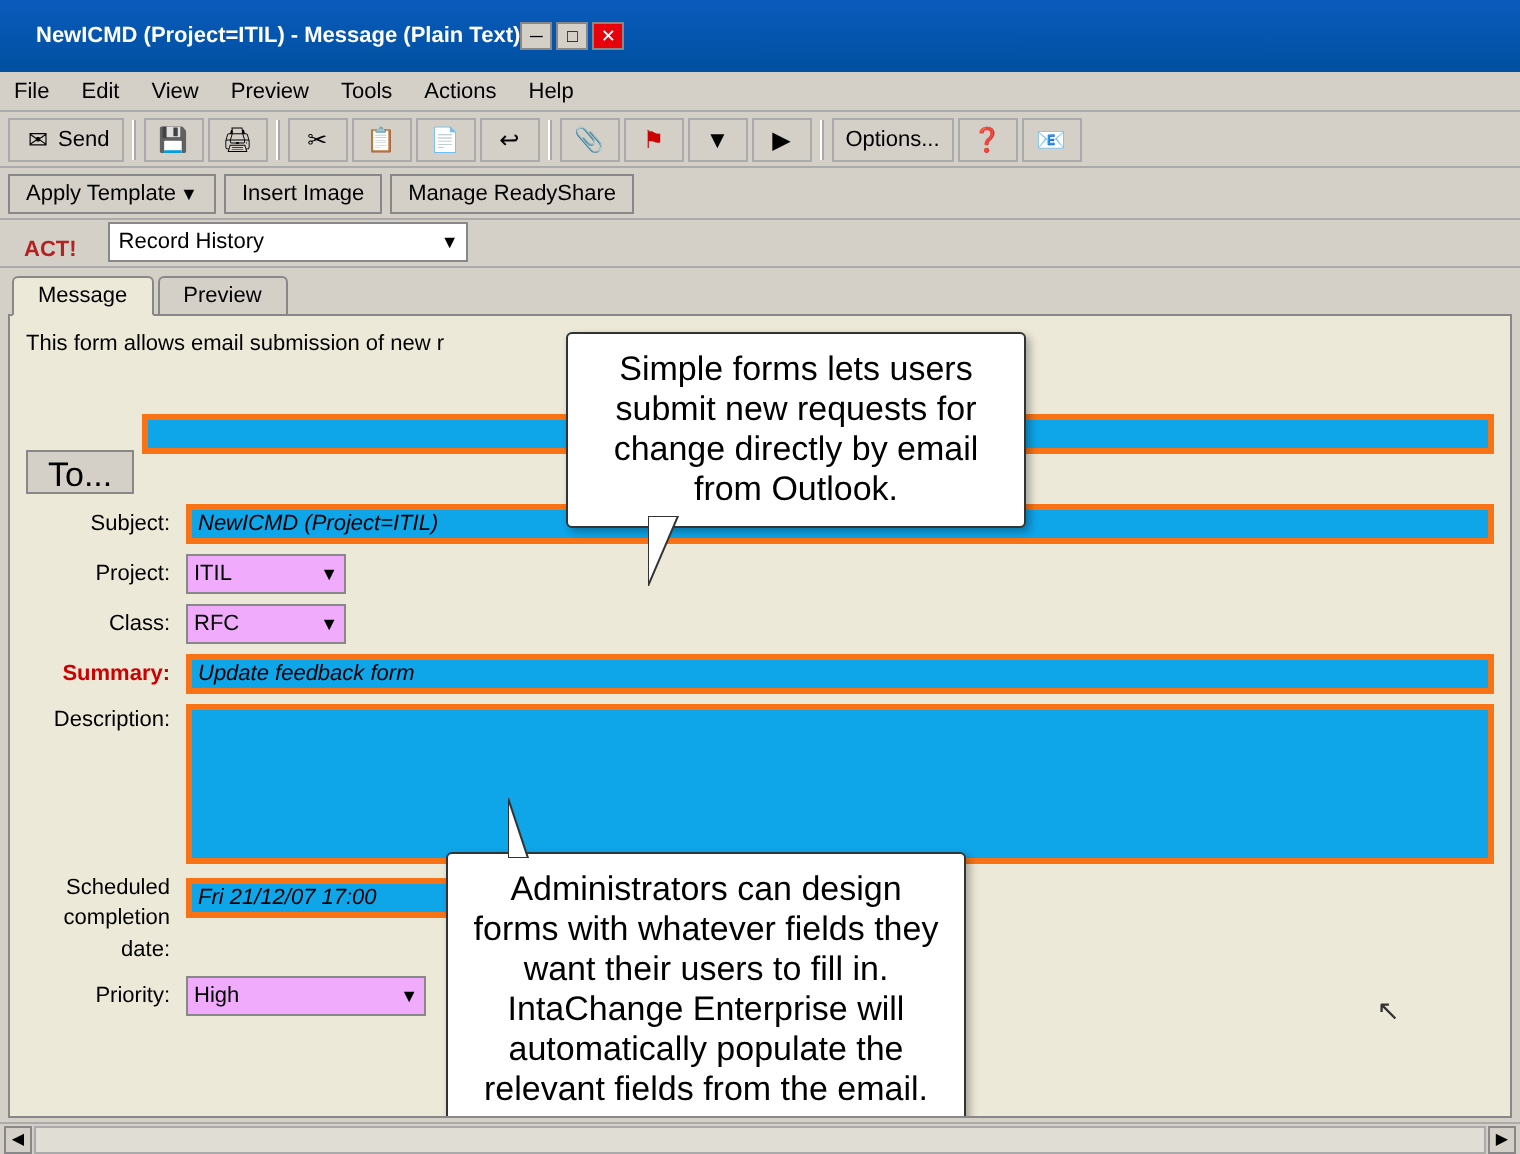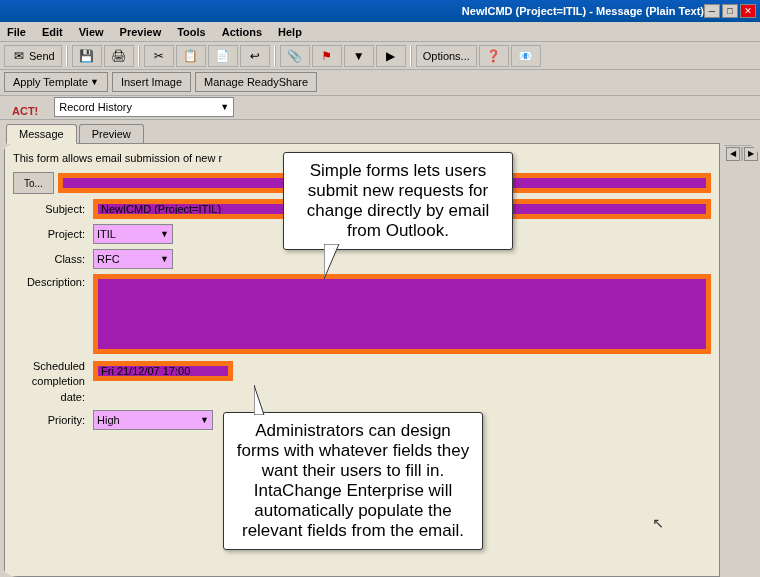--- a/index.html
+++ b/index.html
@@ -9,25 +9,25 @@
       background: #d4d0c8;
       width: 760px;
       height: 577px;
       overflow: hidden;
     }
 
     
     .title-bar {
       background: linear-gradient(to bottom, #0a5bbc, #0050a0);
       color: white;
-      padding: 3px 4px;
-      display: flex;
-      align-items: center;
-      justify-content: flex-end;
-      height: 22px;
+      padding: 3px 18px;
+      display: flex;
+      align-items: center;
+      justify-content: flex-start;
+      height: 36px;
     }
     .title-bar-text {
       font-size: 11px;
       font-weight: bold;
     }
     .title-bar-buttons {
       display: flex;
       gap: 2px;
     }
     .title-btn {
@@ -51,21 +51,20 @@
       padding: 2px 4px;
       display: flex;
       gap: 10px;
       height: 20px;
       align-items: center;
     }
     .menu-item {
       font-size: 11px;
       cursor: pointer;
       padding: 1px 3px;
-      font-weight: bold;
     }
 
     
     .toolbar {
       background: #d4d0c8;
       border-bottom: 1px solid #aaa;
       padding: 2px 4px;
       display: flex;
       align-items: center;
       gap: 2px;
@@ -97,20 +96,21 @@
       margin: 0 2px;
       border-left: 1px solid #fff;
     }
 
     
     .toolbar2 {
       background: #d4d0c8;
       border-bottom: 1px solid #aaa;
       padding: 2px 4px;
       display: flex;
+      align-items: center;
       gap: 4px;
       height: 26px;
     }
     .toolbar2-btn {
       background: #d4d0c8;
       border: 1px solid #888;
       padding: 2px 8px;
       font-size: 11px;
       cursor: pointer;
       height: 20px;
@@ -199,49 +199,51 @@
       text-align: right;
       padding-right: 8px;
       color: #000;
       flex-shrink: 0;
     }
     .field-label.required {
       color: #cc0000;
       font-weight: bold;
     }
     .field-input {
-      background: #a21caf;
-      border: 5px solid #f97316;
+      background: #0ea5e9;
+      border: 3px solid #f97316;
       height: 20px;
       font-size: 11px;
       padding: 0 3px;
       flex: 1;
+      font-style: italic;
     }
     .field-select {
       background: #f0abfc;
       border: 1px solid #888;
       height: 20px;
       font-size: 11px;
       padding: 0 3px;
       width: 80px;
       display: flex;
       align-items: center;
       justify-content: space-between;
       cursor: pointer;
     }
     .field-select-arrow { font-size: 9px; }
     .to-btn {
       background: #d4d0c8;
       border: 1px solid #888;
       padding: 2px 10px;
-      font-size: 10px;
+      font-size: 17px;
       cursor: pointer;
       height: 22px;
       margin-right: 4px;
       flex-shrink: 0;
+      margin-top: 39px;
     }
     .description-row {
       display: flex;
       margin-bottom: 5px;
     }
     .description-label {
       width: 80px;
       font-size: 11px;
       text-align: right;
       padding-right: 8px;
@@ -317,23 +319,22 @@
     }
 
     .wrapper {
       display: flex;
       flex-direction: column;
       height: 577px;
     }
     .content-area {
       flex: 1;
       display: flex;
-      flex-direction: row;
+      flex-direction: column;
       overflow: hidden;
-      border-radius: 18px;
     }
   </style>
 </head>
 <body>
 
 <div class="wrapper">
 
   <div class="title-bar">
     <span class="title-bar-text">NewICMD (Project=ITIL) - Message (Plain Text)</span>
     <div class="title-bar-buttons">
@@ -459,20 +460,24 @@
       </div>
 
       <div class="form-row">
         <span class="field-label">Class:</span>
         <div class="field-select">
           <span>RFC</span>
           <span class="field-select-arrow">▼</span>
         </div>
       </div>
 
+      <div class="form-row">
+        <span class="field-label required">Summary:</span>
+        <input class="field-input" type="text" style="height: 20px;" value="Update feedback form">
+      </div>
 
       <div class="description-row">
         <span class="description-label">Description:</span>
         <textarea class="field-input" style="flex: 1 1 0%; height: 80px; resize: none; font-size: 11px; font-family: Tahoma, Arial, sans-serif;"></textarea>
       </div>
 
       <div class="form-row" style="align-items:flex-start; margin-top:4px;">
         <span class="field-label" style="line-height:1.4; white-space:pre-line; text-align:right; padding-right:8px; width:80px;">Scheduled
 completion
 date:</span>

